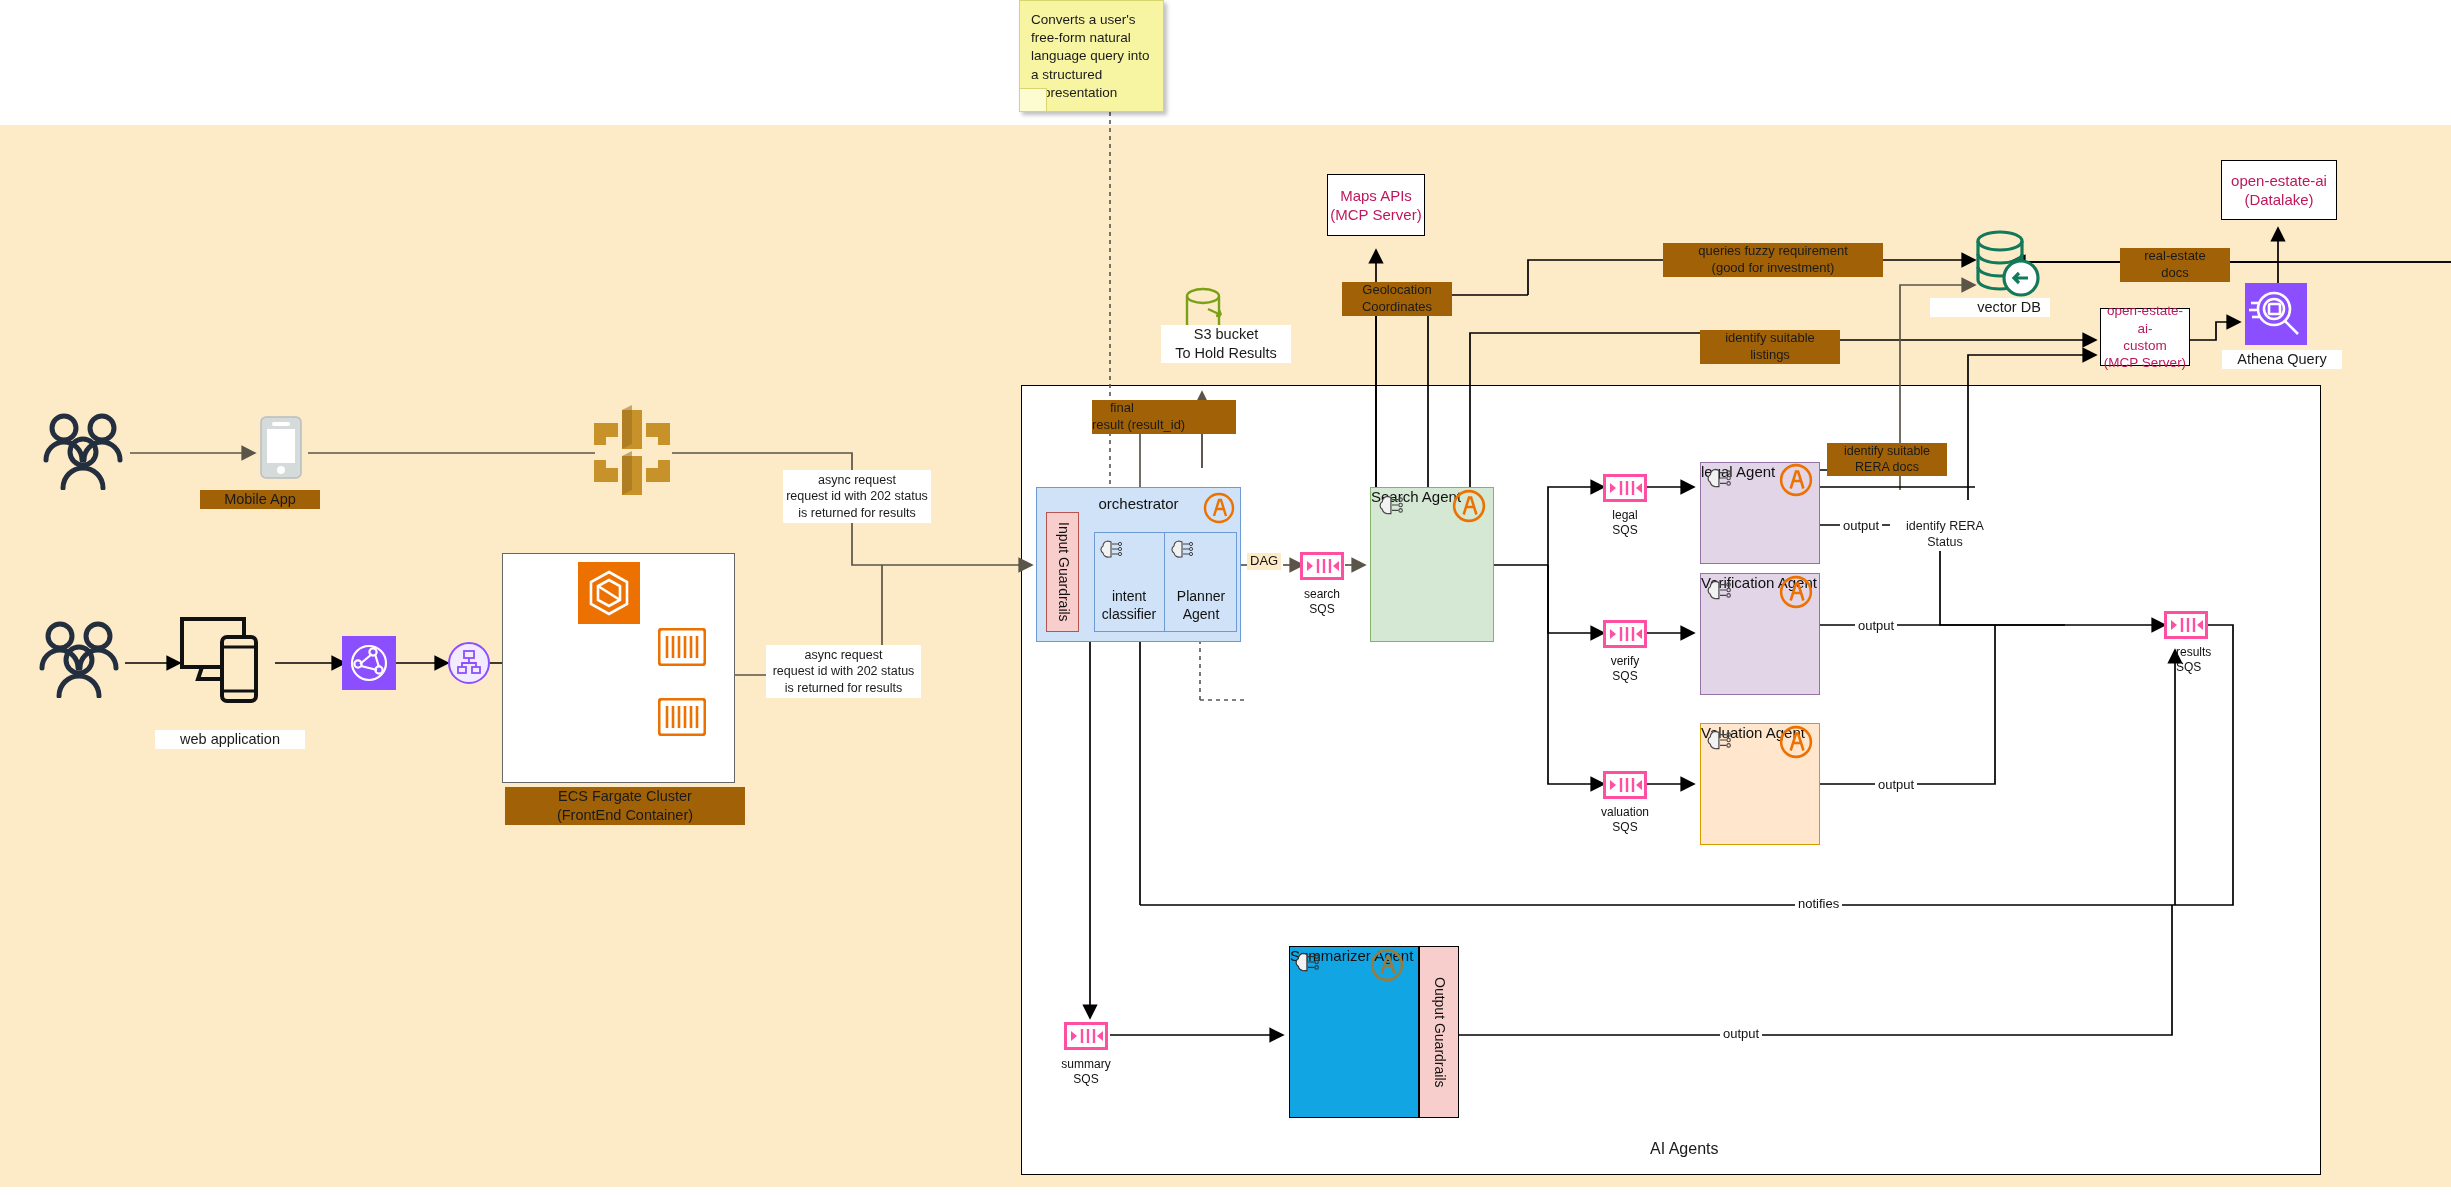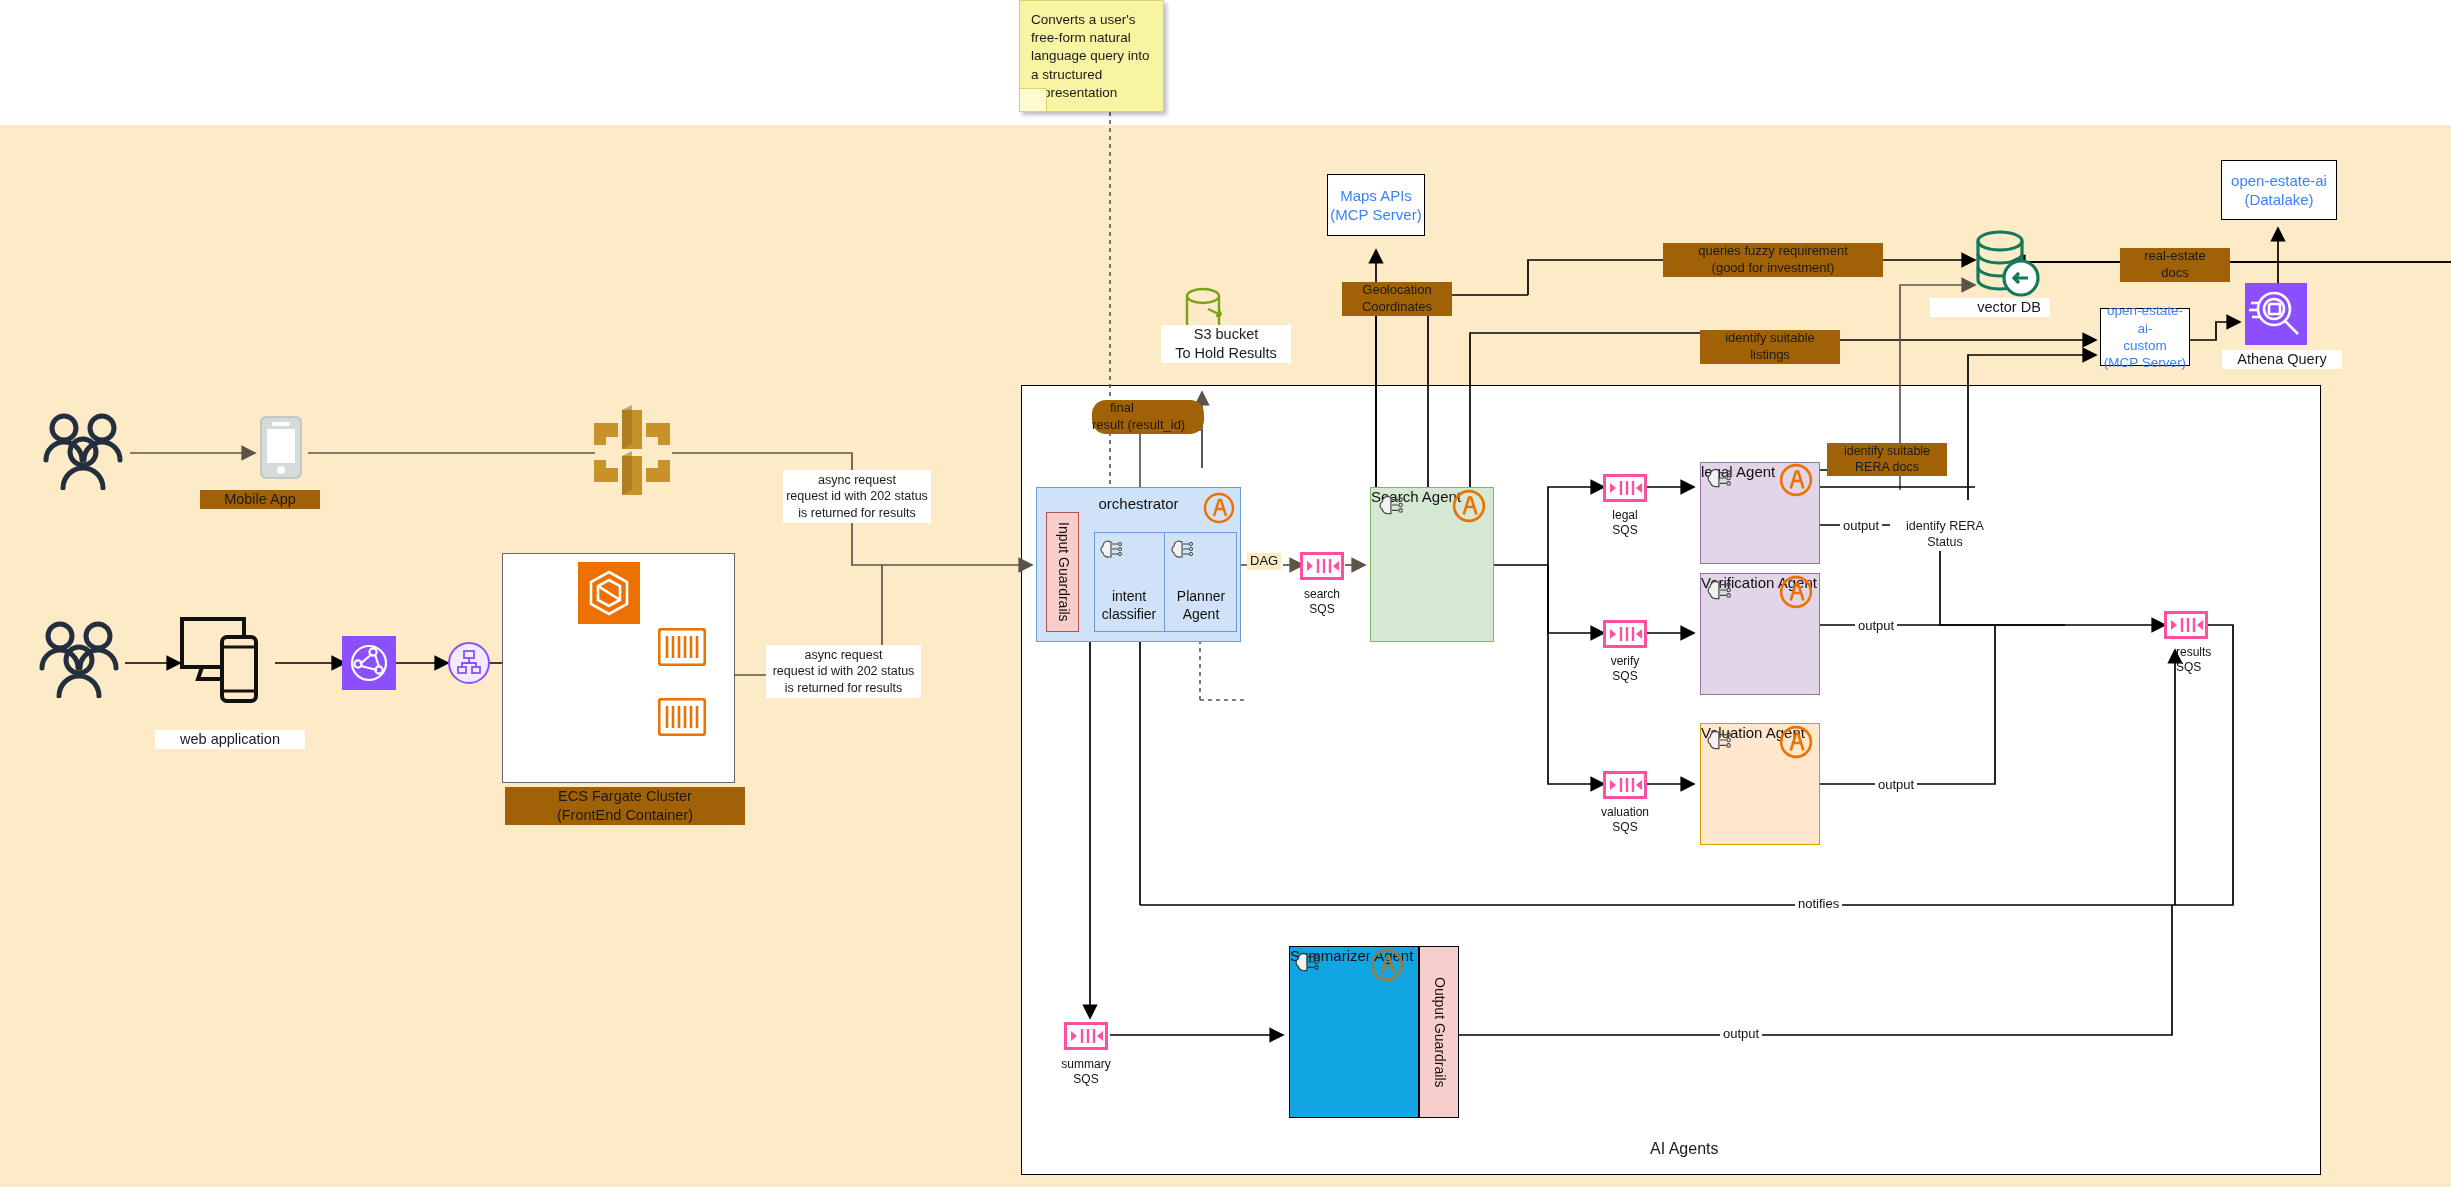--- a/index.html
+++ b/index.html
@@ -19,21 +19,21 @@
   
   .sticky{background:#f7f5a2;border:1px solid #d8d46e;font-size:13.5px;line-height:1.35;color:#1a1a1a;padding:10px 11px;
           box-shadow:3px 3px 4px rgba(0,0,0,.25);}
   .sticky:after{content:"";position:absolute;left:0;bottom:0;width:26px;height:22px;background:#fdfbd0;
           border-right:1px solid #d8d46e;border-top:1px solid #d8d46e;}
   #note-intent{left:1019px;top:0px;width:145px;height:112px;}
   #note-planner{left:1245px;top:694px;width:145px;height:155px;}
 
   
   .box{border:1.6px solid #000;background:#fff;display:flex;align-items:center;justify-content:center;
-       text-align:center;font-size:15px;line-height:1.28;color:#3b82f6;}
+       text-align:center;font-size:15px;line-height:1.28;color:#be185d;}
   .lbl{font-size:14.5px;color:#1a1a1a;text-align:center;line-height:1.3;}
   .lbl-wh{background:#fff;}
   .lbl-bg{background:#a16207;}
   .edge-lbl{font-size:13px;color:#111;text-align:center;line-height:1.3;background:#fdebc8;padding:0 3px;white-space:nowrap;}
   .edge-lbl.onwhite{background:#fff;}
 
   
   svg.wires{position:absolute;left:0;top:0;width:2451px;height:1195px;pointer-events:none;}
 
   
@@ -361,21 +361,21 @@
         <ellipse cx="23" cy="11" rx="16" ry="7"></ellipse>
         <path d="M7,11 L7,41 a16,7 0 0 0 32,0 L39,11"></path>
         <path d="M28,24 L41,30 M41,30 L36,31 M41,30 L39,25"></path>
       </g>
     </svg>
   </div>
   <div class="abs lbl lbl-wh" style="left:1161px;top:325px;width:130px;">
     <div>S3 bucket</div>
     <div>To Hold Results</div>
   </div>
-  <div class="abs lbl lbl-bg" style="left:1092px;top:400px;width:112px;font-size:13px;text-align:left;border-radius:14px;">
+  <div class="abs lbl lbl-bg" style="left:1092px;top:400px;width:144px;font-size:13px;text-align:left;">
     <div style="padding-left:18px">final</div>
     <div>result (result_id)</div>
   </div>
 
   <div class="abs" id="orch-box"></div>
   <div class="abs" id="orch-title">orchestrator</div>
   <div class="abs icon" style="left:1203px;top:492px;">
     <svg width="32" height="32" viewBox="0 0 32 32">
       <circle cx="16" cy="16" r="14" fill="none" stroke="#ed7100" stroke-width="2.4"></circle>
       <path d="M11,24 L16,8 L18,8 L23,24 M14,17 L20,17" fill="none" stroke="#ed7100" stroke-width="2.4"></path>

